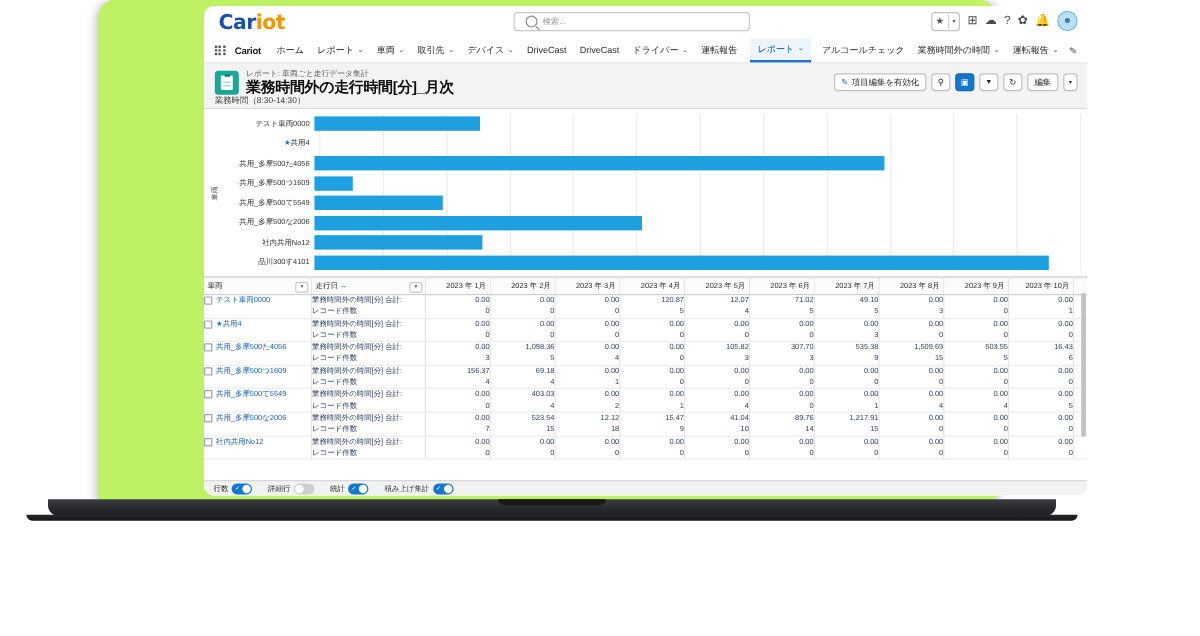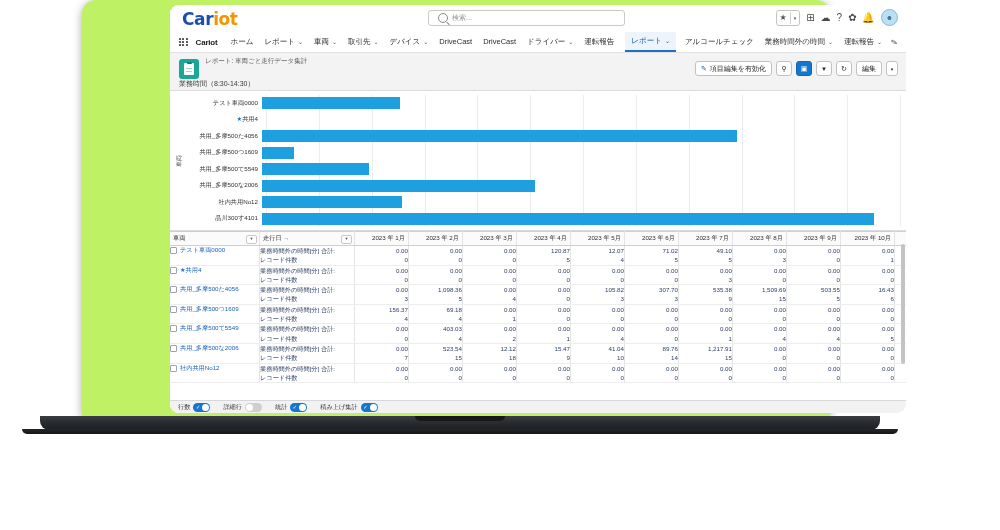--- a/index.html
+++ b/index.html
@@ -289,20 +289,21 @@
               </span>
             </span>
           <span class="nav-pencil">✎</span>
         </div>
 
         <div class="rpt-head">
           <span class="rpt-icon">
               <span class="doc"></span>
             </span>
           <span class="rpt-sub">レポート: 車両ごと走行データ集計</span>
+          <span class="rpt-title">業務時間外の走行時間[分]_月次</span>
           <span class="rpt-period">業務時間（8:30-14:30）</span>
 
           <div class="rpt-actions">
             <div class="btn">
               <span class="pencil-mini">✎</span>
               <span>項目編集を有効化</span>
             </div>
             <div class="btn icon-only">
               <span style="font-size:7px;">⚲</span>
             </div>

